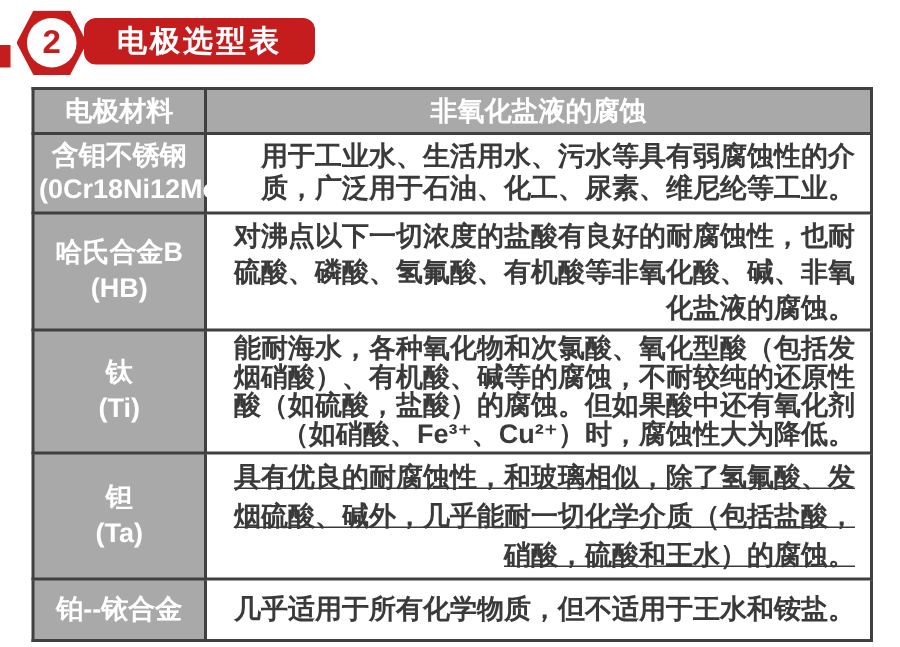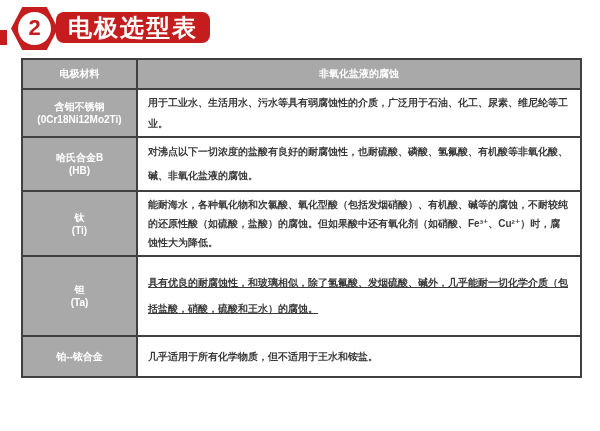--- a/index.html
+++ b/index.html
@@ -34,47 +34,47 @@
   .badge-number{
     color:var(--accent-red);font-size:22px;font-weight:800;line-height:1;
     transform:translateY(-1px);
   }
   .title-banner{
     position:absolute;left:56px;top:12px;width:154px;height:31px;
     background:var(--accent-red);border-radius:8px;
     display:flex;align-items:center;justify-content:center;
   }
   .title-text{
-    color:var(--white);font-size:24px;font-weight:700;letter-spacing:2px;
+    color:var(--white);font-size:20px;font-weight:700;letter-spacing:2px;
     line-height:1;white-space:nowrap;
   }
   
   table.spec{
     position:absolute;left:21px;top:58px;width:561px;
     border-collapse:collapse;table-layout:fixed;
   }
   table.spec col.c1{width:115px;}
   table.spec th,table.spec td{
     border:2px solid var(--border-dark);
-    font-size:10px;
+    font-size:18px;
     vertical-align:middle;
     margin-top:38px;
   }
   table.spec th{
     background:var(--cell-gray);color:var(--white);font-weight:700;
     text-align:center;height:30px;padding:2px 4px;
   }
   td.mat{
     background:var(--cell-gray);color:var(--white);font-weight:700;
     text-align:center;padding:2px 3px;line-height:1.3;
   }
   td.mat .mat-name,td.mat .mat-formula{display:block;}
   td.mat .mat-formula:empty{display:none;}
   td.desc{
-    color:var(--text-dark);font-weight:600;text-align:left;
+    color:var(--text-dark);font-weight:600;text-align:right;
     padding:2px 10px;line-height:21px;
   }
   tbody tr:nth-child(1) td{height:45px;}
   tbody tr:nth-child(2) td{height:52px;}
   tbody tr:nth-child(3) td{height:65px;}
   tbody tr:nth-child(4) td{height:80px;}
   tbody tr:nth-child(5) td{height:41px;}
   tbody tr:nth-child(6) td{height:23px;}
   tbody tr:nth-child(7) td{height:24px;}
   tbody tr:nth-child(1) td.desc{line-height:21px;}

